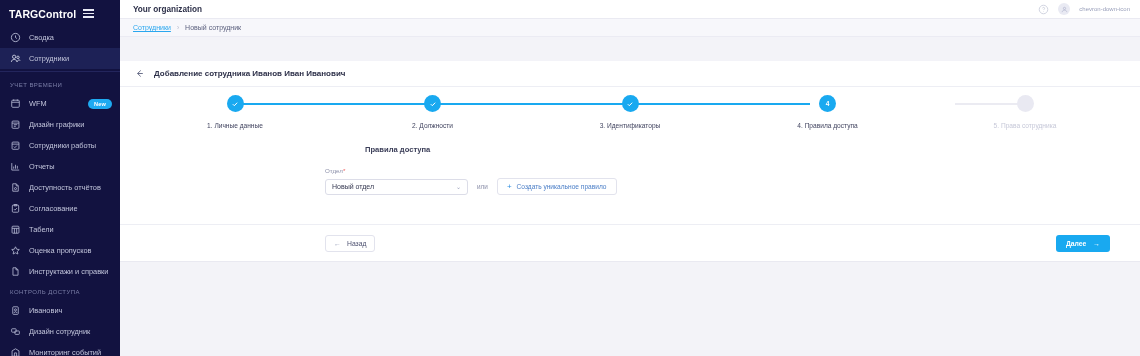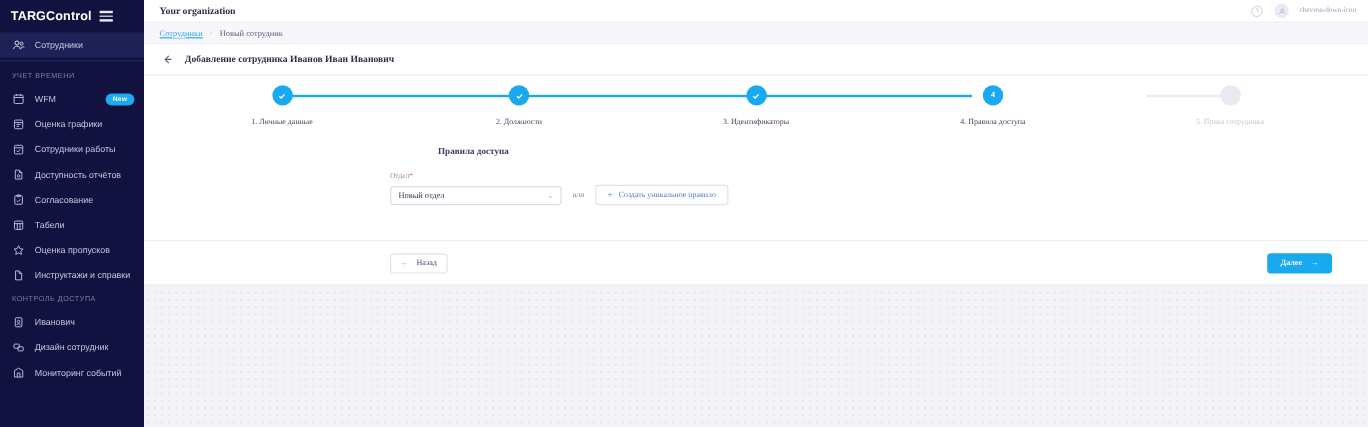--- a/index.html
+++ b/index.html
@@ -49,21 +49,21 @@
   }
   .badge-new {
     margin-left: auto; margin-right: 8px;
     background: #1eaaf1; color: #fff;
     font-size: 5.6px; font-weight: bold;
     border-radius: 7px; padding: 2px 6px 2px 6px;
     letter-spacing: .2px;
   }
 
   
-  .right { flex: 1; display: flex; flex-direction: column; min-width: 0; font-family: Liberation Serif, serif; }
+  .right { flex: 1; display: flex; flex-direction: column; min-width: 0; }
 
   .topbar {
     height: 19px; background: #fff;
     display: flex; align-items: center;
     padding: 0 10px 0 13px;
     border-bottom: 1px solid #eaeaf2;
   }
   .org-name { font-size: 8.2px; color: #2c2f48; font-weight: 600; }
   .topbar-right { margin-left: auto; display: flex; align-items: center; gap: 9px; }
   .icon-btn { width: 11px; height: 11px; display:block; cursor: pointer; opacity: .55; }
@@ -80,21 +80,21 @@
     height: 18px; background: #f7f7fb;
     display: flex; align-items: center; gap: 6px;
     padding-left: 13px;
     border-bottom: 1px solid #ebebf3;
     font-size: 7px;
   }
   .bc-link { color: #2aa7ef; text-decoration: underline; cursor: pointer; }
   .bc-sep { color: #b4b8cc; font-size: 6.5px; }
   .bc-current { color: #5a5f7d; }
 
-  .content { flex: 1; background: #f3f3f8; padding: 0; position: relative; }
+  .content { flex: 1; background: #f3f3f8; padding: 0; position: relative; margin-top: 24px; }
   .content::before{
     content:""; position:absolute; inset:0;
     background-image: radial-gradient(#e3e3ee 0.6px, transparent 0.6px);
     background-size: 6px 6px; pointer-events:none;
   }
 
   .card {
     position: relative;
     background: #fff; margin: 0;
     border-bottom: 1px solid #e9e9f1;
@@ -194,20 +194,29 @@
     <div class="brand">
       <span class="brand-name">TARGControl</span>
       <span class="burger">
           <i></i>
           <i></i>
           <i></i>
         </span>
     </div>
 
     <div>
+      <div class="nav-item">
+        <span class="ic">
+          <svg viewBox="0 0 16 16" fill="none" stroke="#b6bad4" stroke-width="1.3">
+              <circle cx="8" cy="8" r="6"></circle>
+              <path d="M8 5v3l2 1.5"></path>
+            </svg>
+        </span>
+        <span class="nav-label">Сводка</span>
+      </div>
       <div class="nav-item active">
         <span class="ic">
           <svg viewBox="0 0 16 16" fill="none" stroke="#d6d9ea" stroke-width="1.2">
               <circle cx="6" cy="5.5" r="2.4"></circle>
               <circle cx="11.6" cy="6.3" r="1.8"></circle>
               <path d="M2 13c0-2.3 1.8-3.6 4-3.6s4 1.3 4 3.6"></path>
               <path d="M10.6 13c0-1.7 1-2.8 2.6-2.8 1 0 1.8.5 1.8.5"></path>
             </svg>
         </span>
         <span class="nav-label">Сотрудники</span>
@@ -228,33 +237,42 @@
       <span class="badge-new">New</span>
     </div>
 
     <div class="nav-item">
       <span class="ic">
         <svg viewBox="0 0 16 16" fill="none" stroke="#b6bad4" stroke-width="1.2">
             <rect x="3" y="3" width="10" height="10.5" rx="1.3"></rect>
             <path d="M3 6h10M5.5 8.3h5M5.5 10.6h3"></path>
           </svg>
       </span>
-      <span class="nav-label">Оценка графики</span>
+      <span class="nav-label">Дизайн графики</span>
     </div>
 
     <div class="nav-item">
       <span class="ic">
         <svg viewBox="0 0 16 16" fill="none" stroke="#b6bad4" stroke-width="1.2">
             <rect x="3" y="3" width="10" height="10.5" rx="1.3"></rect>
             <path d="M3 6h10M5.6 9.6l1.5 1.5 2.9-3"></path>
           </svg>
       </span>
       <span class="nav-label">Сотрудники работы</span>
     </div>
 
+    <div class="nav-item">
+      <span class="ic">
+        <svg viewBox="0 0 16 16" fill="none" stroke="#b6bad4" stroke-width="1.2">
+            <path d="M2.6 13.2V3M2.6 13.2h10.8"></path>
+            <path d="M5.4 11.2V8M8 11.2V5.5M10.7 11.2V7"></path>
+          </svg>
+      </span>
+      <span class="nav-label">Отчеты</span>
+    </div>
 
     <div class="nav-item">
       <span class="ic">
         <svg viewBox="0 0 16 16" fill="none" stroke="#b6bad4" stroke-width="1.2">
             <path d="M4 2.6h5l3 3v7.8H4z"></path>
             <path d="M9 2.6v3h3"></path>
             <circle cx="8" cy="9.6" r="1.5"></circle>
           </svg>
       </span>
       <span class="nav-label">Доступность отчётов</span>

